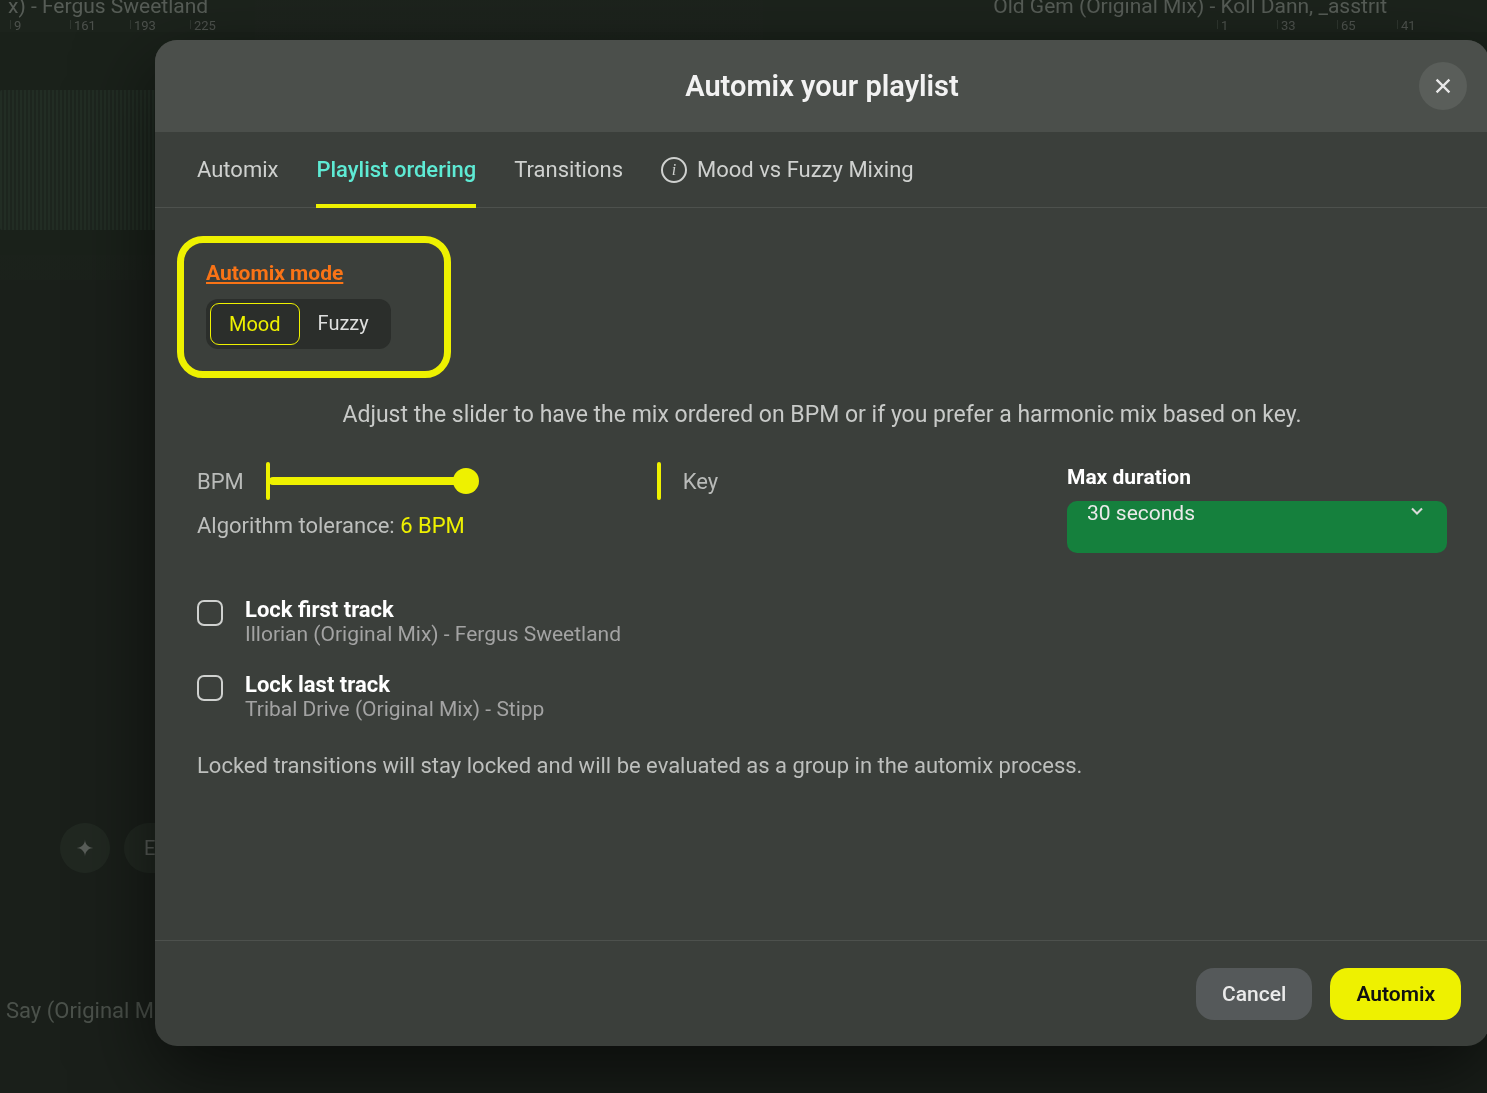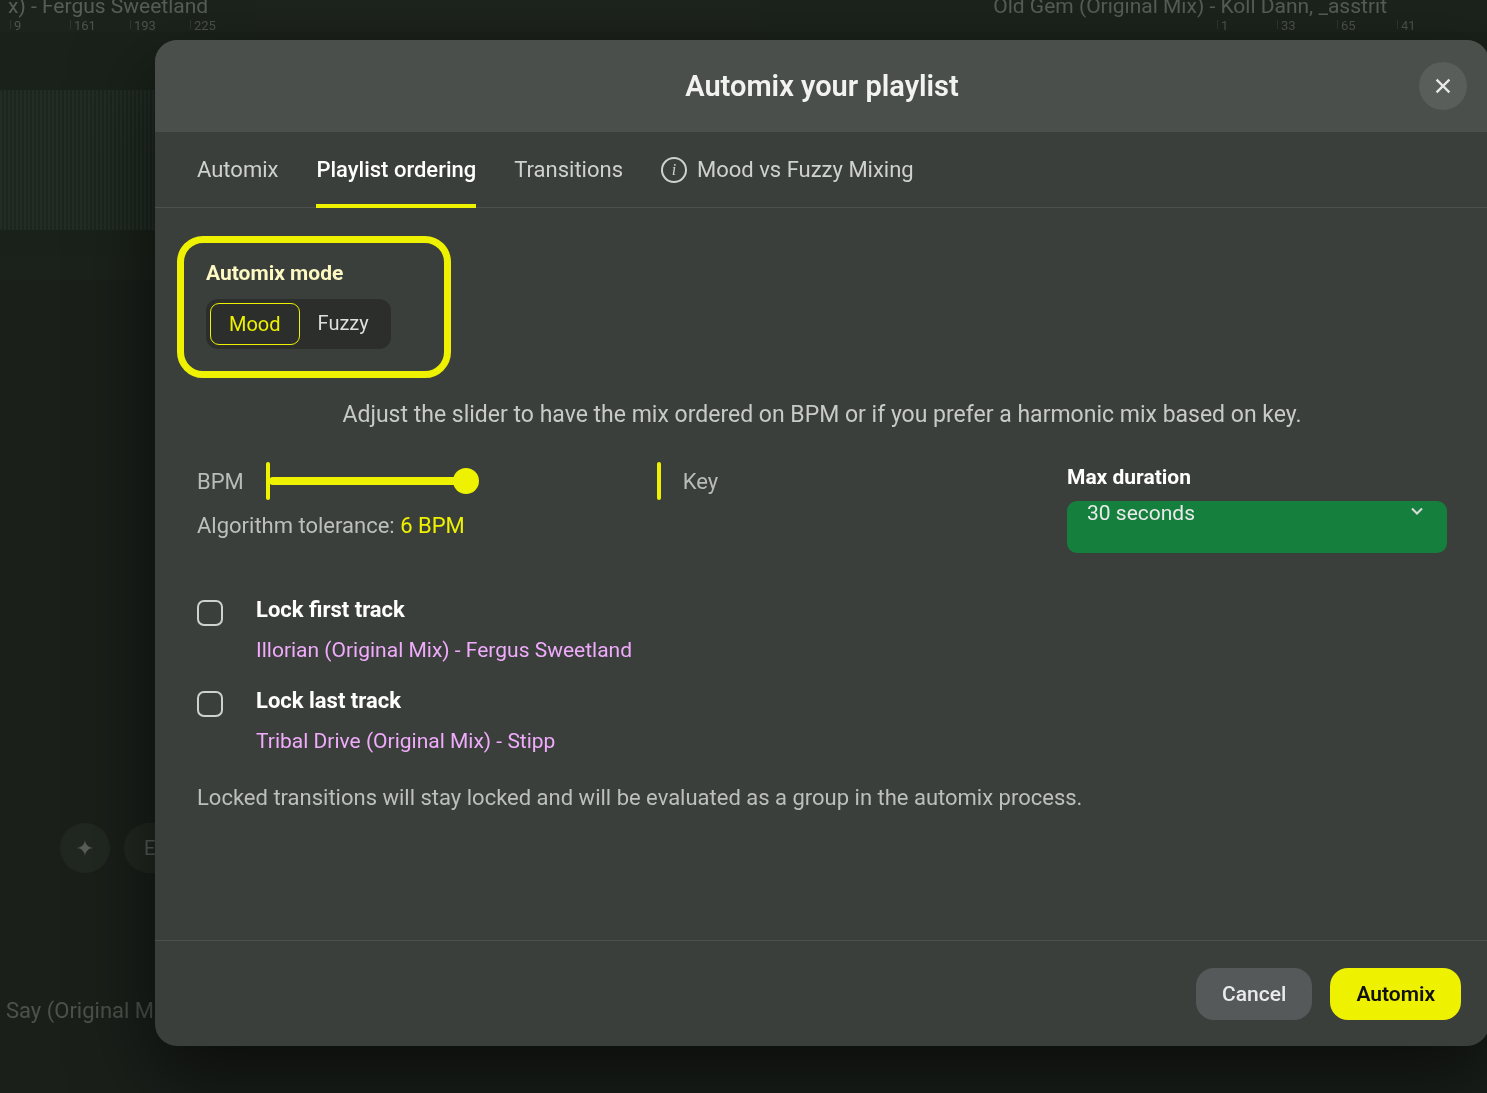--- a/index.html
+++ b/index.html
@@ -108,21 +108,21 @@
     font-size:22px;
     color:#cfd1cf;
   }
   .tab {
     height:100%;
     display:flex;align-items:center;
     position:relative;
     cursor:pointer;
   }
   .tab.active {
-    color:#ffffff;
+    color:#5eead4;
     font-weight:500;
     align-items:center;
   }
   .tab.active::after{
     content:"";
     position:absolute;left:0;right:0;bottom:-1px;height:4px;background:#eef100;
   }
   .tab-link{display:flex;align-items:center;gap:10px;}
   .info-icon{
     width:26px;height:26px;border:2px solid #cfd1cf;border-radius:50%;
@@ -139,21 +139,21 @@
 
   .highlight-box{
     border:7px solid #eef100;
     border-radius:26px;
     padding:18px 22px 22px 22px;
     width:274px;
     margin-bottom:20px;
     margin-left:-20px;
   }
   .section-label{
-    font-size:21px;font-weight:700;color:#fef9c3;margin-bottom:14px;
+    font-size:21px;font-weight:700;color:#f97316;margin-bottom:14px;text-decoration:underline;
   }
   .seg{
     display:flex;
     background:#2b2e2b;
     border-radius:12px;
     padding:4px;
     width:fit-content;
   }
   .seg-btn{
     padding:8px 18px;
@@ -228,26 +228,26 @@
     height:52px;
     display:flex;justify-content:space-between;
     padding:0 20px;
     font-size:21px;color:#eaeaea;
     cursor:pointer;
   }
   .select svg{width:20px;height:20px;stroke:#d9d9d9;stroke-width:2.5;fill:none;}
 
   .tracks{margin-top:44px;}
   .tracks-title{font-size:24px;font-weight:700;color:#fff;margin-bottom:20px;}
-  .check-row{display:flex;gap:33px;align-items:flex-start;margin-bottom:26px;}
+  .check-row{display:flex;gap:22px;align-items:flex-start;margin-bottom:26px;}
   .checkbox{
     width:26px;height:26px;border:2.5px solid #cfd1cf;border-radius:7px;flex-shrink:0;margin-top:3px;cursor:pointer;
   }
   .check-label{font-size:22px;font-weight:700;color:#fff;}
-  .check-sub{font-size:21px;color:#f0abfc;margin-top:16px;}
+  .check-sub{font-size:21px;color:#a3a3a3;margin-top:0;}
 
   .note{
     font-size:22px;color:#bdbfbd;margin-top:28px;line-height:1.5;
   }
 
   .modal-footer{
     border-top:1px solid #4d514d;
     height:106px;
     display:flex;align-items:center;justify-content:flex-end;gap:18px;
     padding:0 28px;

